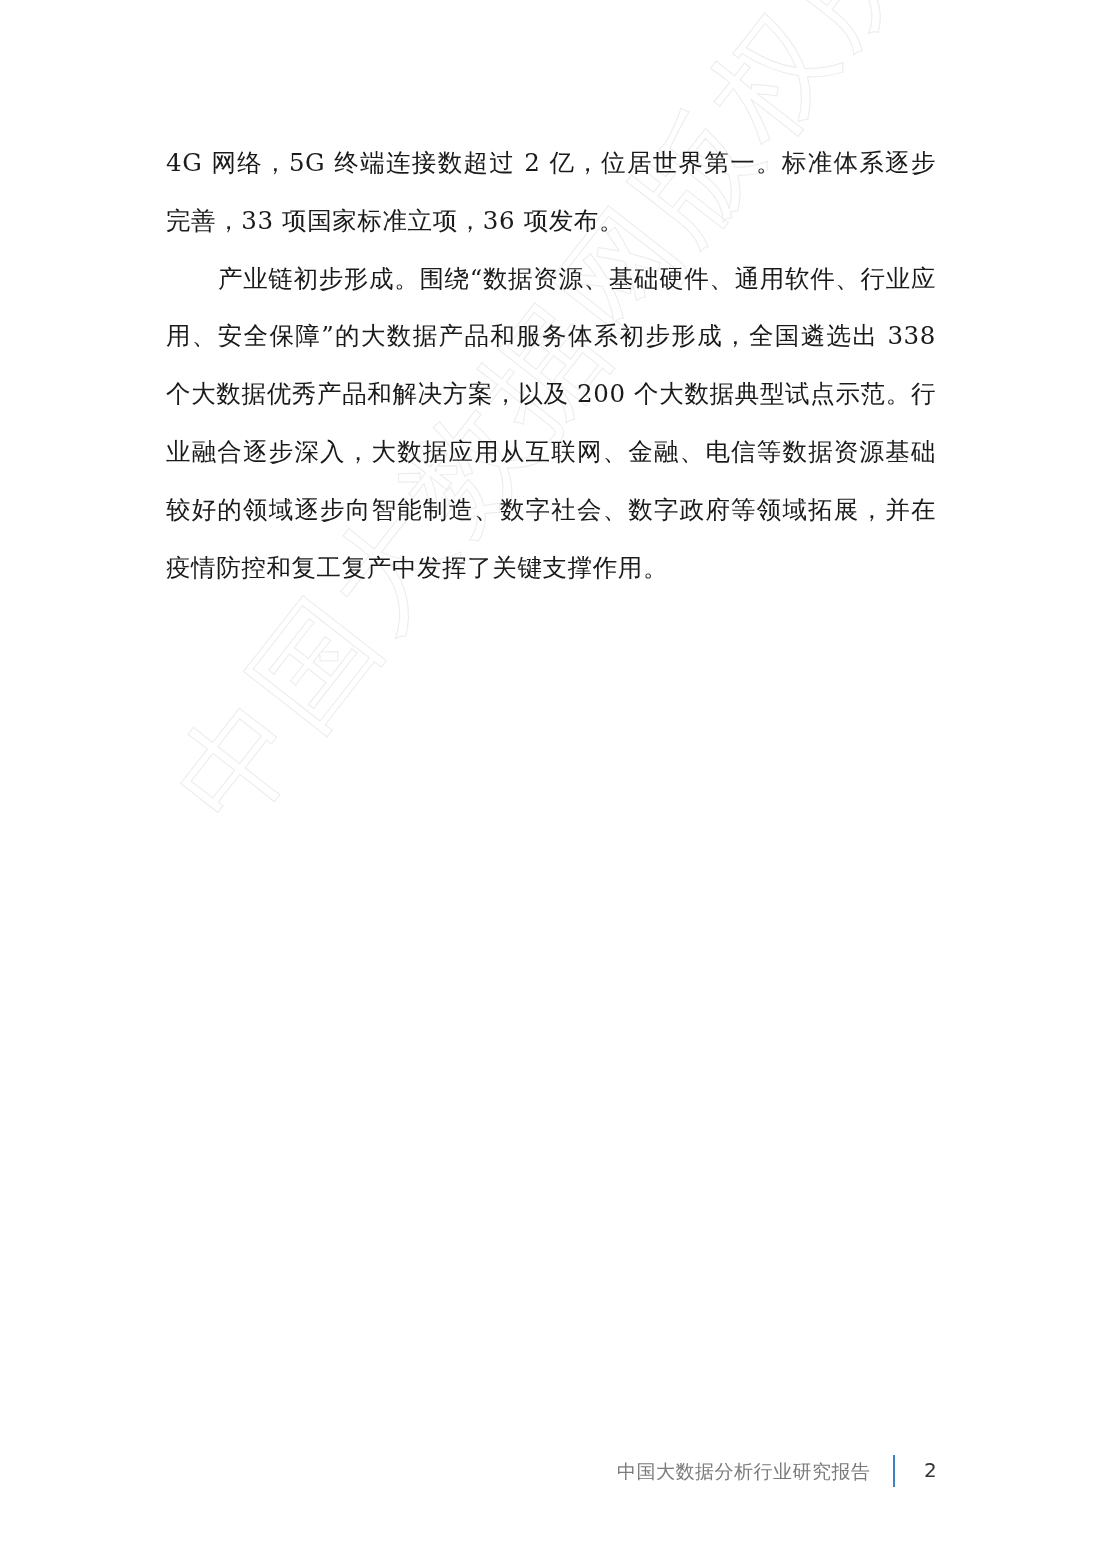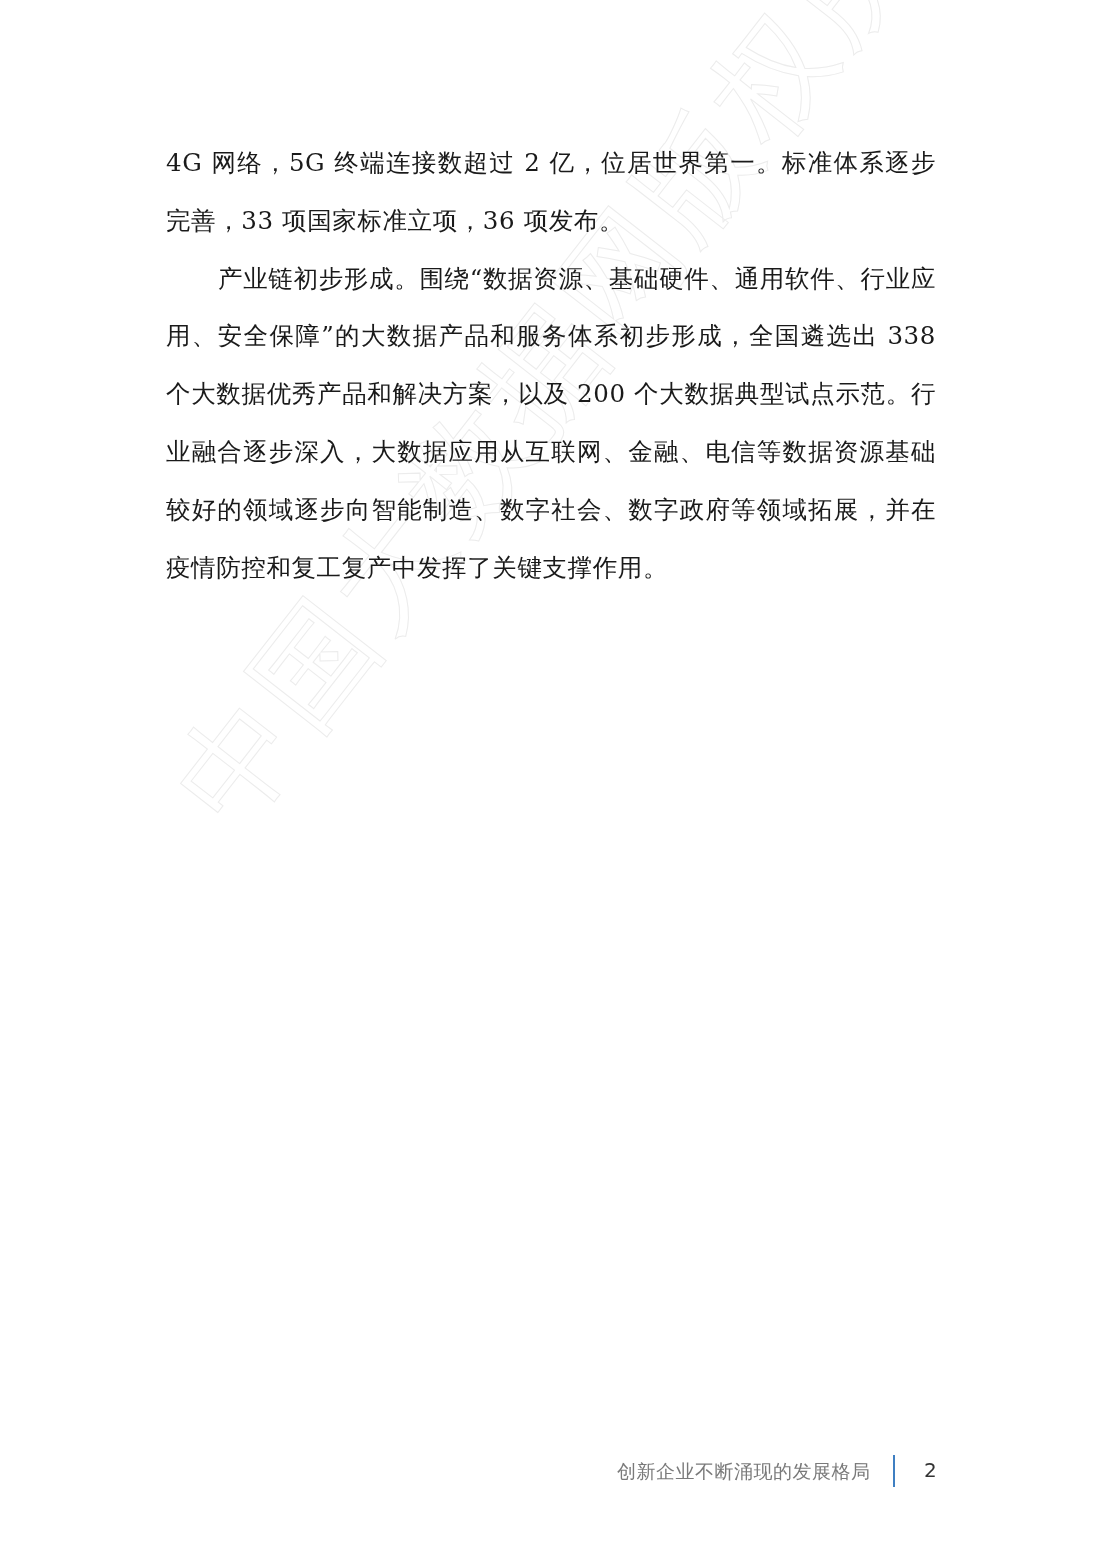--- a/index.html
+++ b/index.html
@@ -37,16 +37,16 @@
 <body>
 
 <div class="page">
   <div class="watermark">中国大数据网版权所有</div>
 
   <div class="body-text">
     <p class="para">4G 网络，5G 终端连接数超过 2 亿，位居世界第一。标准体系逐步完善，33 项国家标准立项，36 项发布。</p>
     <p class="para indent">产业链初步形成。围绕“数据资源、基础硬件、通用软件、行业应用、安全保障”的大数据产品和服务体系初步形成，全国遴选出 338 个大数据优秀产品和解决方案，以及 200 个大数据典型试点示范。行业融合逐步深入，大数据应用从互联网、金融、电信等数据资源基础较好的领域逐步向智能制造、数字社会、数字政府等领域拓展，并在疫情防控和复工复产中发挥了关键支撑作用。</p>
   </div>
 
-  <div class="footer-title">创新企业不断涌现的发展格局</div>
+  <div class="footer-title">中国大数据分析行业研究报告</div>
   <div class="footer-divider"></div>
   <div class="footer-page">2</div>
 </div>
 
 </body></html>

